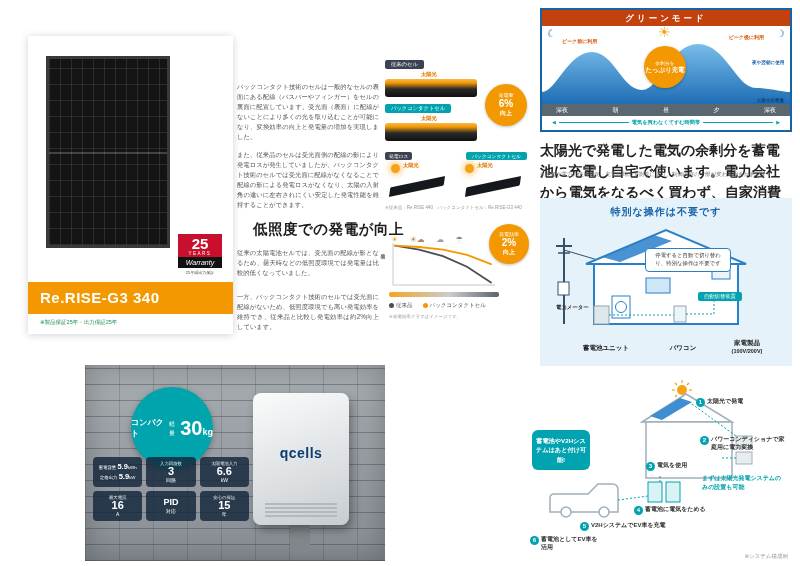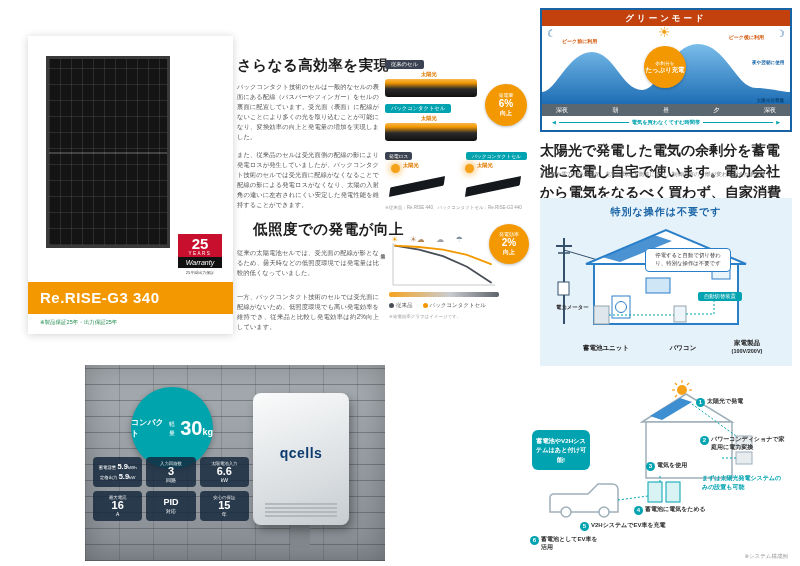--- a/index.html
+++ b/index.html
@@ -137,21 +137,20 @@
         <span class="w-years">YEARS</span>
       </div>
       <div class="w-word">Warranty</div>
       <div class="w-note">25年間出力保証</div>
     </div>
     <div class="abs banner">Re.RISE-G3 340</div>
     <div class="abs card-note">※製品保証25年・出力保証25年</div>
   </section>
 
   <section class="abs" id="eff">
-    <h1 class="abs sec-title" style="left:0;top:4px;margin:0;">さらなる高効率を実現</h1>
     <p class="abs body" style="left:0;top:30px;">バックコンタクト技術のセルは一般的なセルの表面にある配線（バスバーやフィンガー）をセルの裏面に配置しています。受光面（表面）に配線がないことにより多くの光を取り込むことが可能になり、変換効率の向上と発電量の増加を実現しました。</p>
 
     <div class="abs" style="left:148px;top:8px;width:142px;height:92px;">
       <span class="abs pill pill-dark" style="left:0;top:0;">従来のセル</span>
       <span class="abs sunlabel" style="left:36px;top:11px;">太陽光</span>
       <div class="abs cellfig" style="left:0;top:19px;"></div>
       <span class="abs pill pill-teal" style="left:0;top:44px;">バックコンタクトセル</span>
       <span class="abs sunlabel" style="left:36px;top:55px;">太陽光</span>
       <div class="abs cellfig" style="left:0;top:63px;"></div>
       <div class="abs obadge" style="right:0;top:24px;width:42px;height:42px;">

